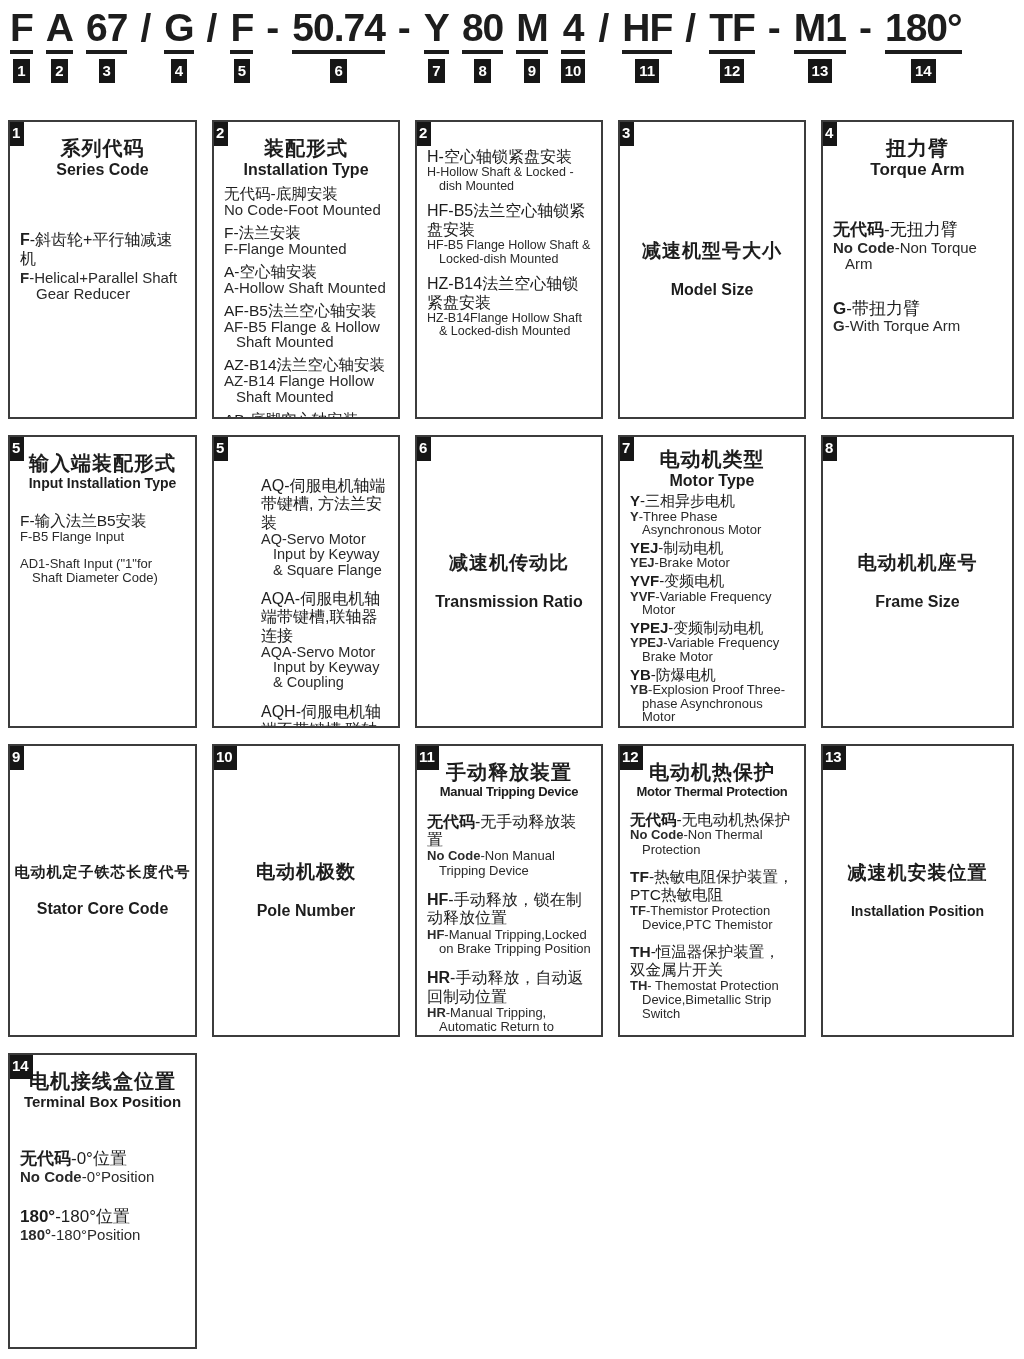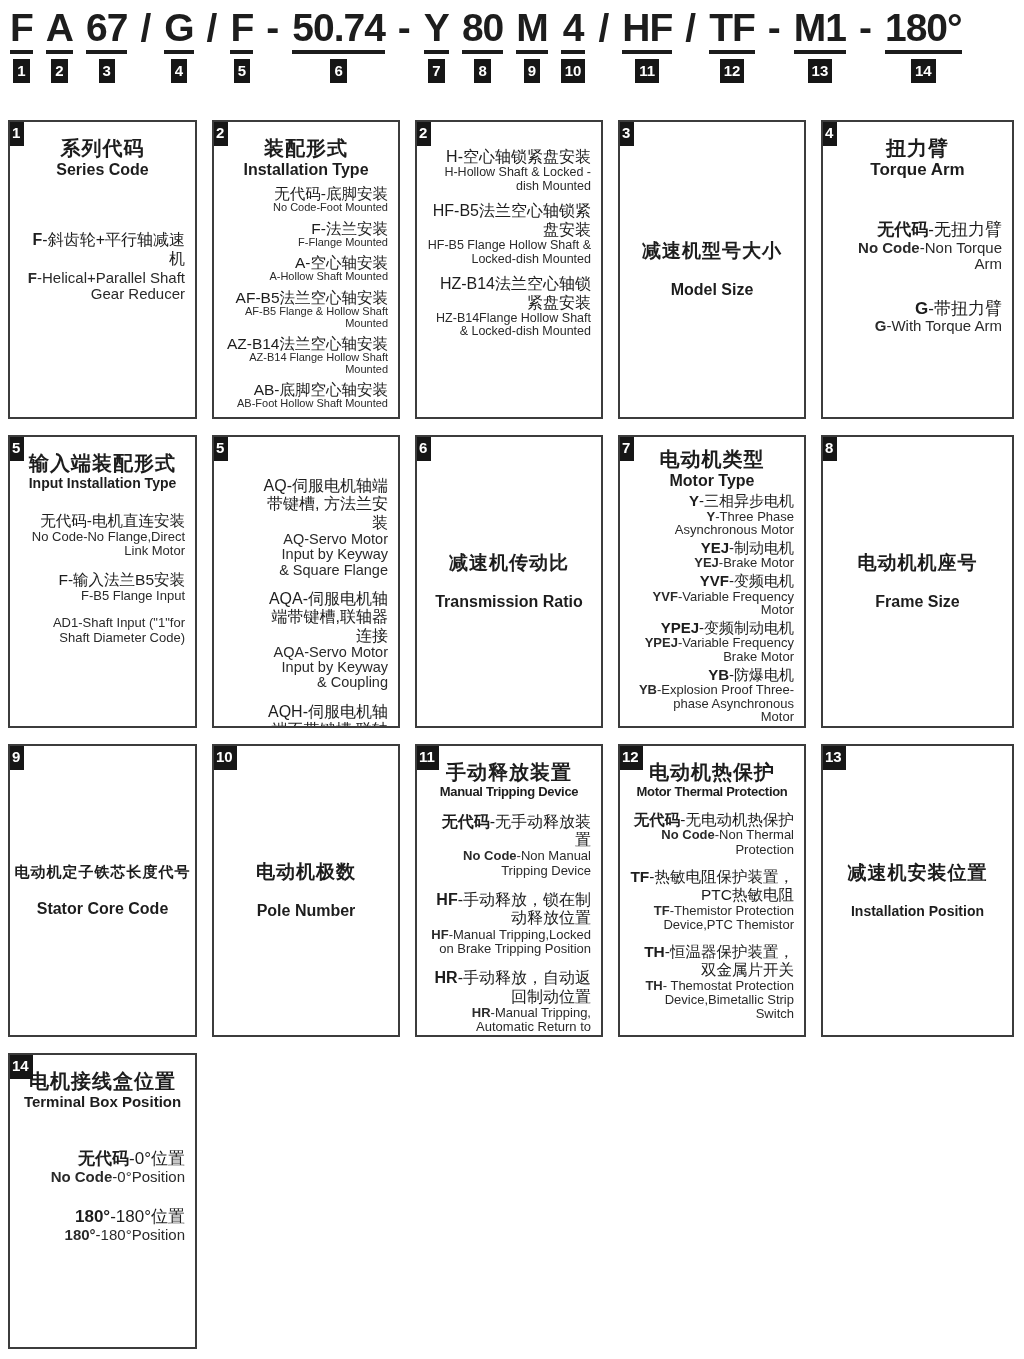--- a/index.html
+++ b/index.html
@@ -25,35 +25,35 @@
 
   .btitle { text-align:center; margin:4px -6px 0; }
   .tzh { font-size:20px; font-weight:bold; letter-spacing:1px; line-height:1.2; }
   .ten { font-size:16px; font-weight:bold; line-height:1.2; }
 
   .center-box { display:flex; flex-direction:column; justify-content:center; align-items:center;
                 text-align:center; gap:18px; }
   .center-box .tzh { font-size:19px; }
   .center-box .ten { font-size:16px; }
 
-  .item { margin-top:10px;text-align:right; }
+  .item { margin-top:10px; }
   .item .zh { font-size:16px; line-height:1.15; }
   .item .en { font-size:13px; line-height:1.1; color:#2a2a2a; padding-left:12px; text-indent:-12px; }
   b { font-weight:bold; }
   .plain b { font-weight:400; }
 
   
   .b1 .items { margin-top:52px; }
   .b1 .zh { font-size:16px; }
   .b1 .en { font-size:15px; margin-top:2px; padding-left:16px; text-indent:-16px; }
 
   .b2 .items { margin-top:4px; }
   .b2 .item { margin-top:6px; }
   .b2 .zh { font-size:15.5px; line-height:1.1; }
-  .b2 .en { font-size:11px; line-height:1.05; }
+  .b2 .en { font-size:15px; line-height:1.05; }
 
   .b2b .items { margin-top:16px; }
   .b2b .item { margin-top:9px; }
   .b2b .zh { font-size:16px; }
   .b2b .en { font-size:12.5px; line-height:1.08; }
 
   .b4 .items { margin-top:40px; }
   .b4 .item { margin-top:26px; }
   .b4 .zh { font-size:17px; }
   .b4 .en { font-size:15px; }
@@ -289,24 +289,20 @@
   </div>
 
   <div class="box b5 plain">
     <div class="tag">5</div>
     <div class="btitle">
       <div class="tzh">输入端装配形式</div>
       <div class="ten">Input Installation Type</div>
     </div>
     <div class="items">
       <div class="item">
-        <div class="zh"><b>无代码</b><span>-电机直连安装</span></div>
-        <div class="en"><b>No Code</b><span>-No Flange,Direct Link Motor</span></div>
-      </div>
-      <div class="item">
         <div class="zh"><b>F</b><span>-输入法兰B5安装</span></div>
         <div class="en"><b>F</b><span>-B5 Flange Input</span></div>
       </div>
       <div class="item">
         <div class="en"><b>AD1</b><span>-Shaft Input ("1"for Shaft Diameter Code)</span></div>
       </div>
     </div>
   </div>
 
   <div class="box b5b plain">

